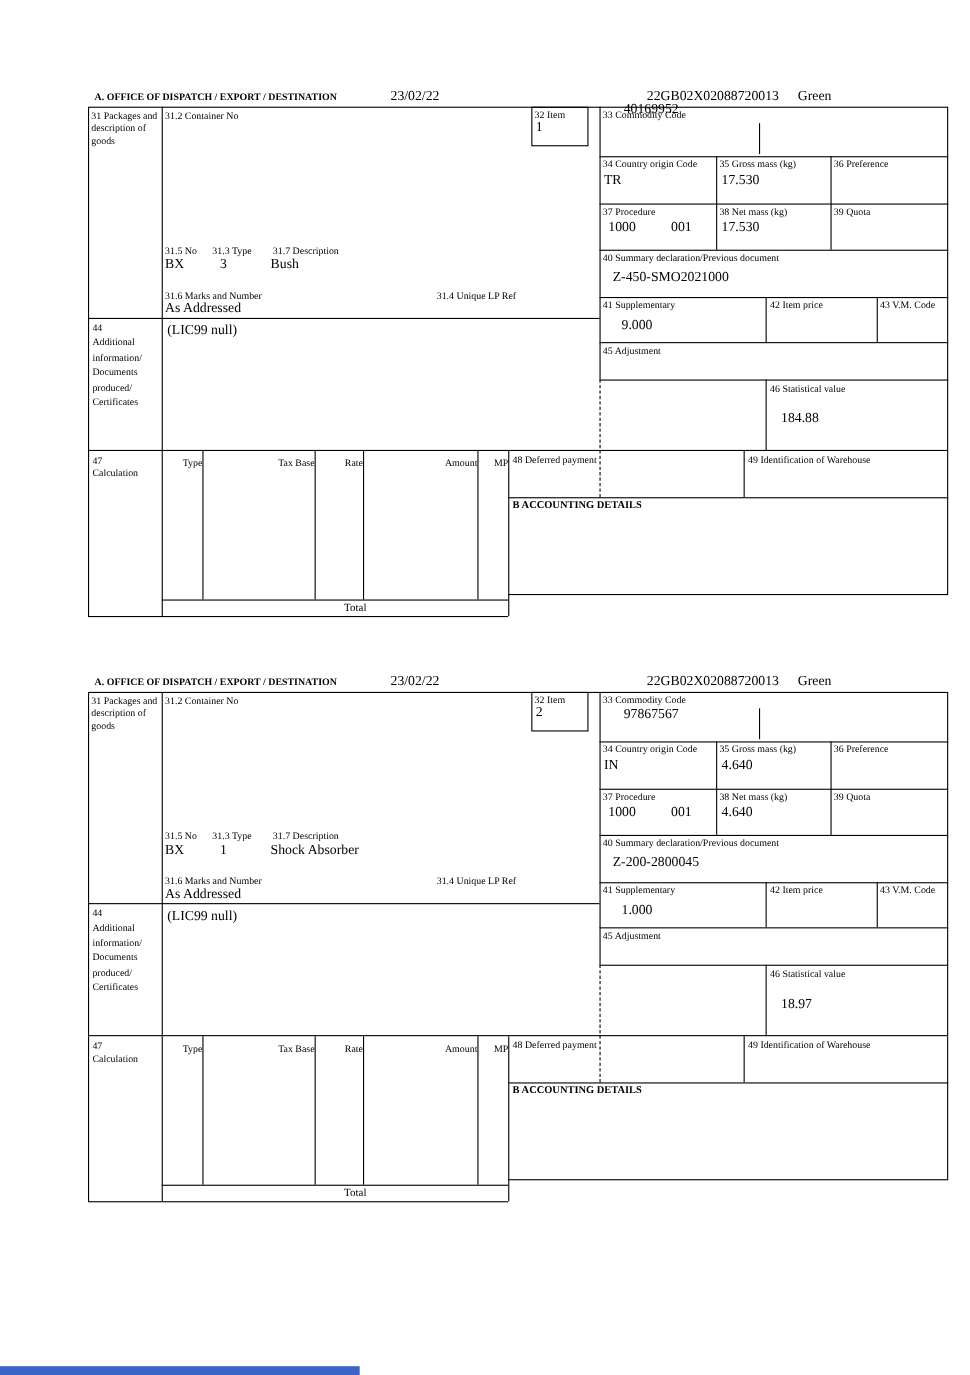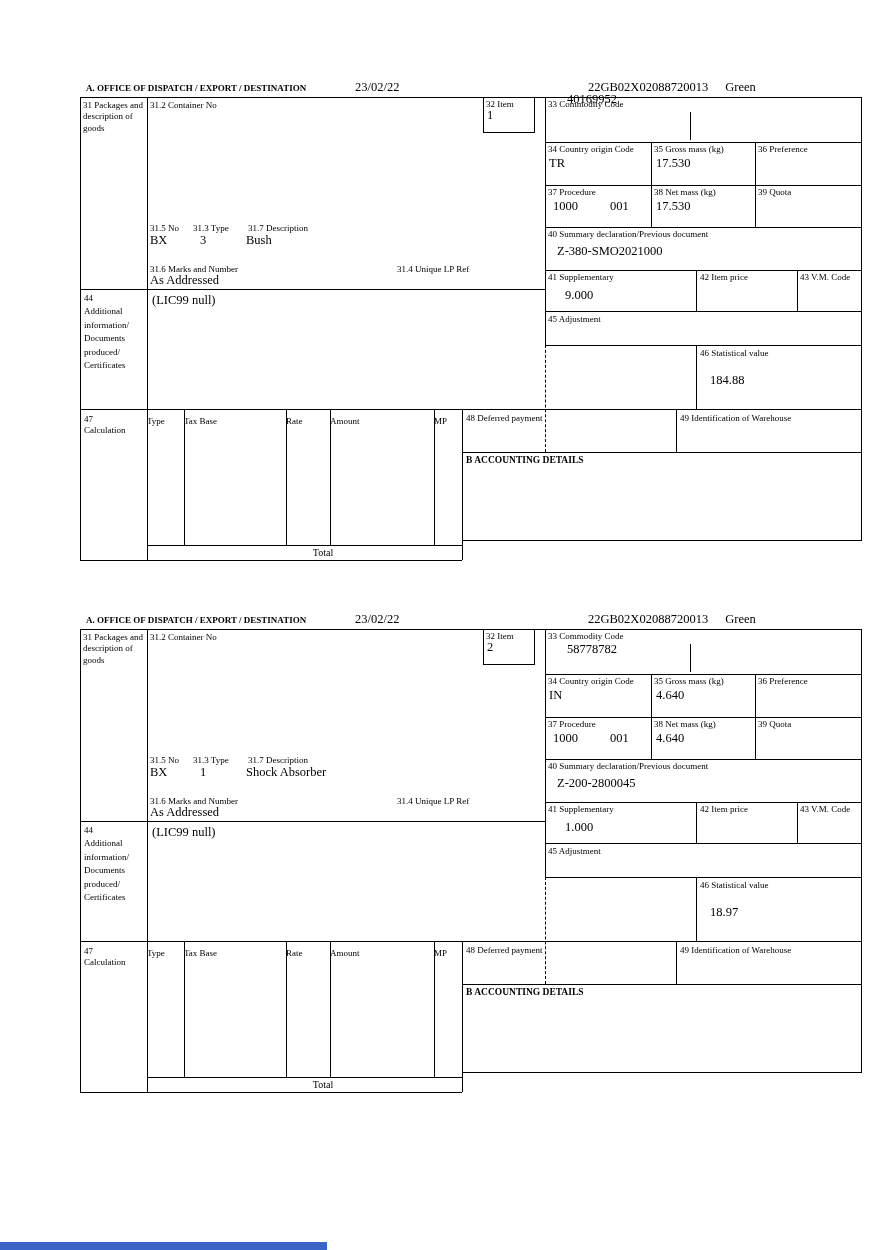--- a/index.html
+++ b/index.html
@@ -10,21 +10,21 @@
   .rect { position:absolute; border:1px solid #000; }
   .hl { position:absolute; border-top:1px solid #000; height:0; }
   .vl { position:absolute; border-left:1px solid #000; width:0; }
   .vd { position:absolute; border-left:1px dashed #000; width:0; }
   .lbl { position:absolute; font-size:9px; line-height:1.25; white-space:nowrap; }
   .wrap { white-space:normal; }
   .lbl44 { line-height:1.5; }
   .val { position:absolute; font-size:12.5px; line-height:1.1; white-space:nowrap; }
   .hdr-office { position:absolute; font-size:9px; font-weight:bold; white-space:nowrap; }
   .hdr-val { position:absolute; font-size:12.5px; white-space:nowrap; }
-  .ctr { text-align:left; }
+  .ctr { text-align:right; }
   .acct { font-size:9.5px; font-weight:bold; }
   .total { position:absolute; font-size:10px; text-align:center; }
   .footer-bar { position:absolute; left:0; top:1242px; width:327px; height:8px; background:#3b64c8; }
 </style>
 </head>
 <body>
 
 <div class="sheet">
 
   <section class="block" style="top:80px">
@@ -106,21 +106,21 @@
     <div class="val" style="left:407px;top:29px">1</div>
     <div class="val" style="left:487px;top:13px">40169952</div>
     <div class="val" style="left:469px;top:77px">TR</div>
     <div class="val" style="left:576px;top:77px">17.530</div>
     <div class="val" style="left:473px;top:120px">1000</div>
     <div class="val" style="left:530px;top:120px">001</div>
     <div class="val" style="left:576px;top:120px">17.530</div>
     <div class="val" style="left:70px;top:154px">BX</div>
     <div class="val" style="left:120px;top:154px">3</div>
     <div class="val" style="left:166px;top:154px">Bush</div>
-    <div class="val" style="left:477px;top:165px">Z-380-SMO2021000</div>
+    <div class="val" style="left:477px;top:165px">Z-450-SMO2021000</div>
     <div class="val" style="left:70px;top:194px">As Addressed</div>
     <div class="val" style="left:485px;top:209px">9.000</div>
     <div class="val" style="left:72px;top:214px">(LIC99 null)</div>
     <div class="val" style="left:630px;top:294px">184.88</div>
   </section>
 
   <section class="block" style="top:612px">
 
     <div class="hdr-office" style="left:6px;top:3px">A.  OFFICE OF DISPATCH / EXPORT / DESTINATION</div>
     <div class="hdr-val" style="left:275px;top:0">23/02/22</div>
@@ -190,21 +190,21 @@
     <div class="lbl ctr" style="left:104px;top:336px;width:102px">Tax Base</div>
     <div class="lbl ctr" style="left:206px;top:336px;width:44px">Rate</div>
     <div class="lbl ctr" style="left:250px;top:336px;width:104px">Amount</div>
     <div class="lbl ctr" style="left:354px;top:336px;width:28px">MP</div>
     <div class="lbl" style="left:386px;top:333px">48 Deferred payment</div>
     <div class="lbl" style="left:600px;top:333px">49 Identification of Warehouse</div>
     <div class="lbl acct" style="left:386px;top:375px">B ACCOUNTING DETAILS</div>
     <div class="total" style="left:104px;top:467px;width:278px">Total</div>
 
     <div class="val" style="left:407px;top:29px">2</div>
-    <div class="val" style="left:487px;top:31px">58778782</div>
+    <div class="val" style="left:487px;top:31px">97867567</div>
     <div class="val" style="left:469px;top:77px">IN</div>
     <div class="val" style="left:576px;top:77px">4.640</div>
     <div class="val" style="left:473px;top:120px">1000</div>
     <div class="val" style="left:530px;top:120px">001</div>
     <div class="val" style="left:576px;top:120px">4.640</div>
     <div class="val" style="left:70px;top:154px">BX</div>
     <div class="val" style="left:120px;top:154px">1</div>
     <div class="val" style="left:166px;top:154px">Shock Absorber</div>
     <div class="val" style="left:477px;top:165px">Z-200-2800045</div>
     <div class="val" style="left:70px;top:194px">As Addressed</div>

